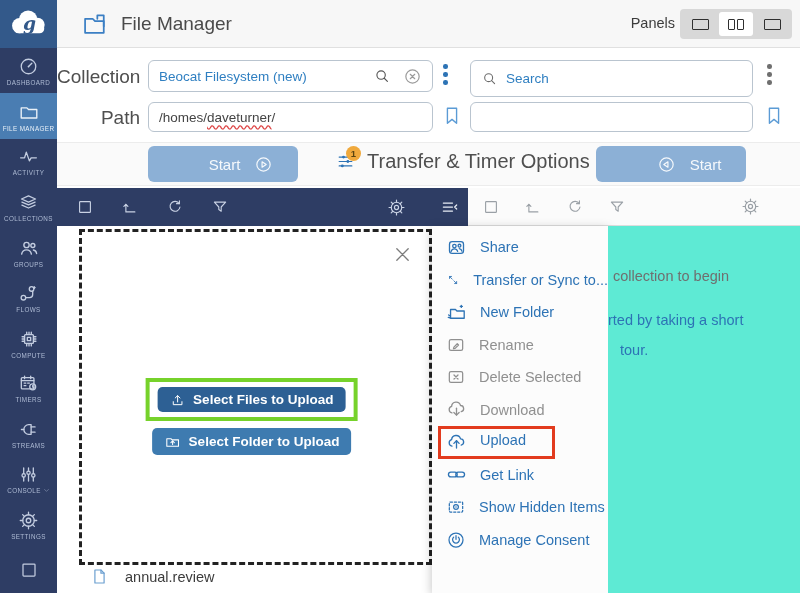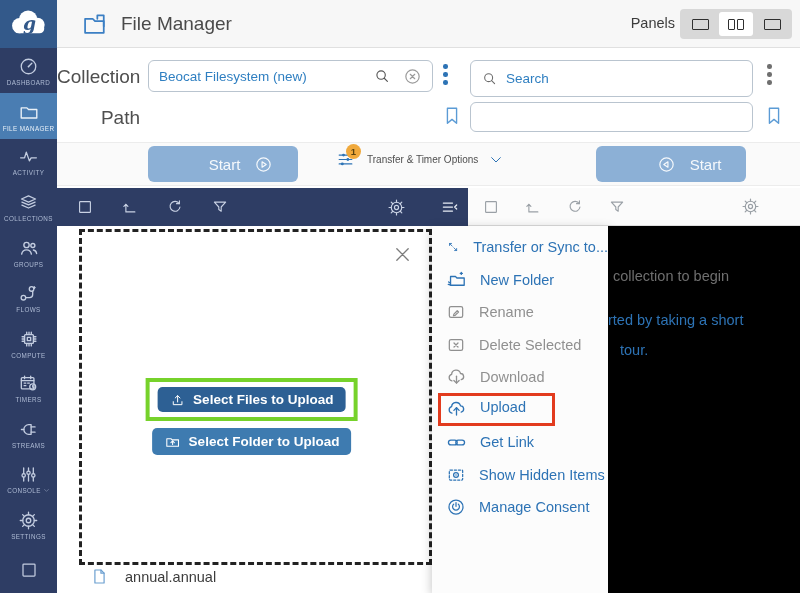--- a/index.html
+++ b/index.html
@@ -41,21 +41,21 @@
   .dots i { width:4.5px; height:4.5px; border-radius:50%; background:currentColor; }
   .bmark { position:absolute; color:#5b9bd5; cursor:pointer; }
 
   
   .actions { position:absolute; left:57px; top:142px; right:0; height:44px; background:#fafafa; border-top:1px solid #ececec; border-bottom:1px solid #ececec; }
   .btn-start { position:absolute; top:146px; width:150px; height:36px; background:#8cb0d6; border:none; border-radius:6px; color:#f6f9fc; font-size:15px; display:flex; align-items:center; justify-content:center; gap:14px; cursor:pointer; font-family:"Liberation Sans",sans-serif;padding-left:36px; }
   .bs-l { left:148px; } .bs-r { left:596px; }
   .opts { position:absolute; left:336px; top:150px; display:flex; align-items:center; gap:4px; cursor:pointer; }
   .opts .slid { color:#2d73b5; position:relative; }
   .badge { position:absolute; left:10px; top:-6px; width:15px; height:15px; border-radius:50%; background:#f0a93c; color:#5a4410; font-size:9.5px; font-weight:bold; display:flex; align-items:center; justify-content:center; }
-  .opts-lbl { font-size:10px; color:#4f4f4f; margin-left:8px; }
+  .opts-lbl { font-size:20px; color:#4f4f4f; margin-left:8px; }
   .opts .chev { color:#2d73b5; margin-left:6px; }
 
   
   .tb-left { position:absolute; left:57px; top:188px; width:411px; height:38px; background:#2e3d64; color:#c9d2e4; display:flex; align-items:center; gap:27px; padding-left:19px; }
   .tb-left .gear { position:absolute; right:62px; }
   .tb-left .burger { position:absolute; right:8px; color:#e8edf5; }
   .tb-right { position:absolute; left:468px; top:188px; right:0; height:38px; background:#fbfbfb; border-bottom:1px solid #ddd; color:#9aa0a6; display:flex; align-items:center; gap:24px; padding-left:14px; }
   .tb-right .gear { position:absolute; right:40px; }
   .tbi { cursor:pointer; display:flex; }
 
@@ -68,21 +68,21 @@
   .ov-close { position:absolute; right:16px; top:12px; color:#7c7c7c; cursor:pointer; }
   .green-wrap { position:absolute; left:50%; transform:translateX(-52%); top:146px; border:4px solid #76d22b; padding:5px 8px; }
   .btn-upl { background:#2d6094; border:none; border-radius:5px; color:#fff; font-size:13.5px; height:25px; display:flex; align-items:center; gap:8px; padding:0 12px; cursor:pointer; white-space:nowrap; font-family:"Liberation Sans",sans-serif;font-weight:bold; }
   .btn-fold { position:absolute; left:50%; transform:translateX(-52%); top:196px; background:#3e7bb0; height:27px; }
 
   .menu { position:absolute; left:432px; top:226px; width:176px; bottom:0; background:#fcfcfc; box-shadow:0 3px 10px rgba(0,0,0,.25); padding-top:5px; }
   .mi { height:32.5px; display:flex; align-items:center; gap:13px; padding-left:14px; font-size:14.5px; cursor:pointer; white-space:nowrap; }
   .mi.on { color:#2d73b5; } .mi.off { color:#909090; }
   .redbox { display:inline-flex; gap:13px; border:3px solid #e23b1e; padding:3px 26px 3px 5px; margin-left:-8px; }
 
-  .grey-panel { position:absolute; left:608px; top:226px; right:0; bottom:0; background:#000000; overflow:hidden; }
+  .grey-panel { position:absolute; left:608px; top:226px; right:0; bottom:0; background:#5eead4; overflow:hidden; }
   .frag { position:absolute; font-size:14.5px; white-space:nowrap; }
   .f0 { left:5px; top:42px; color:#6f6f6f; }
   .f1 { left:0; top:86px; color:#2d73b5; }
   .f2 { left:12px; top:116px; color:#2d73b5; cursor:pointer; }
 
   svg.ic { fill:none; stroke:currentColor; stroke-width:1.5; stroke-linecap:round; stroke-linejoin:round; display:block; }
   .rot90 { transform:rotate(90deg); }
 </style>
 </head>
 <body>
@@ -401,20 +401,25 @@
       </svg>
     <input type="text" placeholder="Search" style="">
   </div>
   <div class="dots" style="left:767px;top:64px;color:#6f6f6f">
       <i></i>
       <i></i>
       <i></i>
     </div>
 
   <div class="lbl" style="top:107px">Path</div>
+  <div class="inputbox inp-path">
+    <span>/homes/</span>
+      <span class="wavy">daveturner</span>
+      <span>/</span>
+  </div>
   <svg class="ic bmark" width="22" height="22" style="left:441px;top:105px">
       <use href="#i-bmark"></use>
     </svg>
   <div class="inputbox inp-path-r"></div>
   <svg class="ic bmark" width="22" height="22" style="left:763px;top:105px">
       <use href="#i-bmark"></use>
     </svg>
 
   <div class="actions"></div>
   <button class="btn-start bs-l">
@@ -500,21 +505,21 @@
           <use href="#i-gear"></use>
         </svg>
       </span>
   </div>
 
   <div class="left-panel">
     <div class="file-row">
       <svg class="ic" width="19" height="19">
           <use href="#i-doc"></use>
         </svg>
-      <span>annual.annual</span>
+      <span>annual.review</span>
     </div>
   </div>
 
   <div class="overlay">
     <svg class="ic ov-close" width="21" height="21">
         <use href="#i-x"></use>
       </svg>
     <div class="green-wrap">
       <button class="btn-upl">
         <svg class="ic" width="16" height="16">
@@ -526,20 +531,26 @@
     <button class="btn-upl btn-fold">
       <svg class="ic" width="17" height="17">
           <use href="#i-folderup"></use>
         </svg>
       <span>Select Folder to Upload</span>
     </button>
   </div>
 
   <div class="menu">
     <div class="mi on">
+      <svg class="ic" width="21" height="21">
+          <use href="#i-sharebox"></use>
+        </svg>
+      <span>Share</span>
+    </div>
+    <div class="mi on">
       <svg class="ic" width="20" height="20">
           <use href="#i-diag"></use>
         </svg>
       <span>Transfer or Sync to...</span>
     </div>
     <div class="mi on">
       <svg class="ic" width="21" height="21">
           <use href="#i-foldernew"></use>
         </svg>
       <span>New Folder</span>

